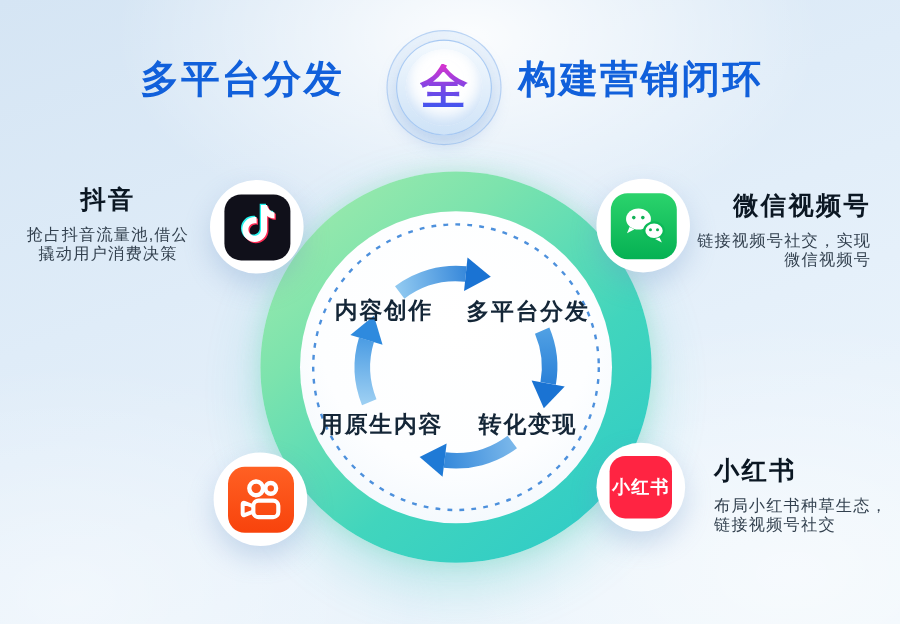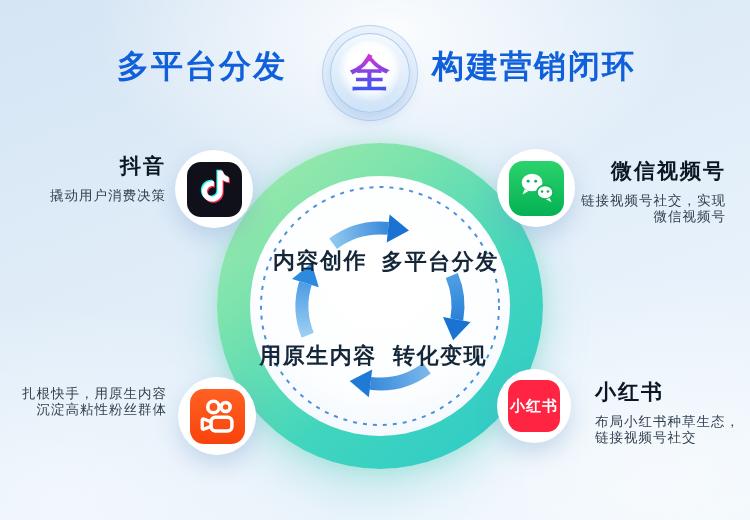--- a/index.html
+++ b/index.html
@@ -33,32 +33,32 @@
   .hbadge-char { font-size:40px; font-weight:800; line-height:1;
     background:linear-gradient(180deg,#d434cf 5%, #7b46e6 52%, #3b57f0 95%);
     -webkit-background-clip:text; background-clip:text; color:transparent; }
   
   .ring { position:absolute; left:217px; top:143px; width:326px; height:326px; border-radius:50%;
     background:linear-gradient(140deg,#a8ecab 0%, #7ce3ad 30%, #41d5bd 62%, #2ac9ca 100%);
     box-shadow:0 18px 45px rgba(62,198,188,.30), 0 0 18px rgba(140,226,185,.40); }
   .inner-circle { position:absolute; left:250px; top:176px; width:260px; height:260px; border-radius:50%;
     background:radial-gradient(circle at 50% 38%, #ffffff 0%, #fdfeff 55%, #f2f8fd 84%, #ebf4fb 100%); }
   .cycle-svg { position:absolute; left:200px; top:126px; }
-  .step { position:absolute; transform:translateX(-50%); font-size:22px; font-weight:800;
+  .step { position:absolute; transform:translateX(-50%); font-size:19px; font-weight:800;
     color:#142637; letter-spacing:1.5px; white-space:nowrap; }
   .step-1 { left:320px; top:246px; }
   .step-2 { left:440px; top:247px; }
   .step-3 { left:440px; top:341px; }
   .step-4 { left:318px; top:341px; }
   
   .pf { position:absolute; }
   .pf-name { font-size:21px; font-weight:800; color:#0b1723; letter-spacing:2px; }
   .pf-desc { margin-top:8px; font-size:13.5px; line-height:16px; color:#33414f;
              letter-spacing:1px; font-weight:500; }
-  .pf-douyin   { left:14px;  top:152px; width:152px; text-align:right; }
+  .pf-douyin   { left:14px;  top:152px; width:152px; text-align:center; }
   .pf-wechat   { left:568px; top:157px; width:158px; text-align:right; }
   .pf-kuaishou { left:14px;  top:378px; width:153px; text-align:right; }
   .pf-xhs      { left:595px; top:378px; width:152px; text-align:left; }
   
   .badge-circle { position:absolute; width:78px; height:78px; border-radius:50%; background:#fff;
     box-shadow:0 10px 22px rgba(110,150,200,.30);
     display:flex; align-items:center; justify-content:center; }
   .bc-douyin   { left:175px; top:150px; }
   .bc-wechat   { left:497px; top:149px; }
   .bc-kuaishou { left:178px; top:377px; }
@@ -130,37 +130,34 @@
   </svg>
 
   <div class="step step-1">内容创作</div>
   <div class="step step-3">转化变现</div>
   <div class="step step-2">多平台分发</div>
   <div class="step step-4">用原生内容</div>
 
   <div class="pf pf-douyin">
     <div class="pf-name">抖音</div>
     <div class="pf-desc">
+      <div>抢占抖音流量池,借公</div>
       <div>撬动用户消费决策</div>
     </div>
   </div>
 
   <div class="pf pf-wechat">
     <div class="pf-name">微信视频号</div>
     <div class="pf-desc">
       <div>链接视频号社交，实现</div>
       <div>微信视频号</div>
     </div>
   </div>
 
   <div class="pf pf-kuaishou">
-    <div class="pf-desc">
-      <div>扎根快手，用原生内容</div>
-      <div>沉淀高粘性粉丝群体</div>
-    </div>
   </div>
 
   <div class="pf pf-xhs">
     <div class="pf-name">小红书</div>
     <div class="pf-desc">
       <div>布局小红书种草生态，</div>
       <div>链接视频号社交</div>
     </div>
   </div>
 

